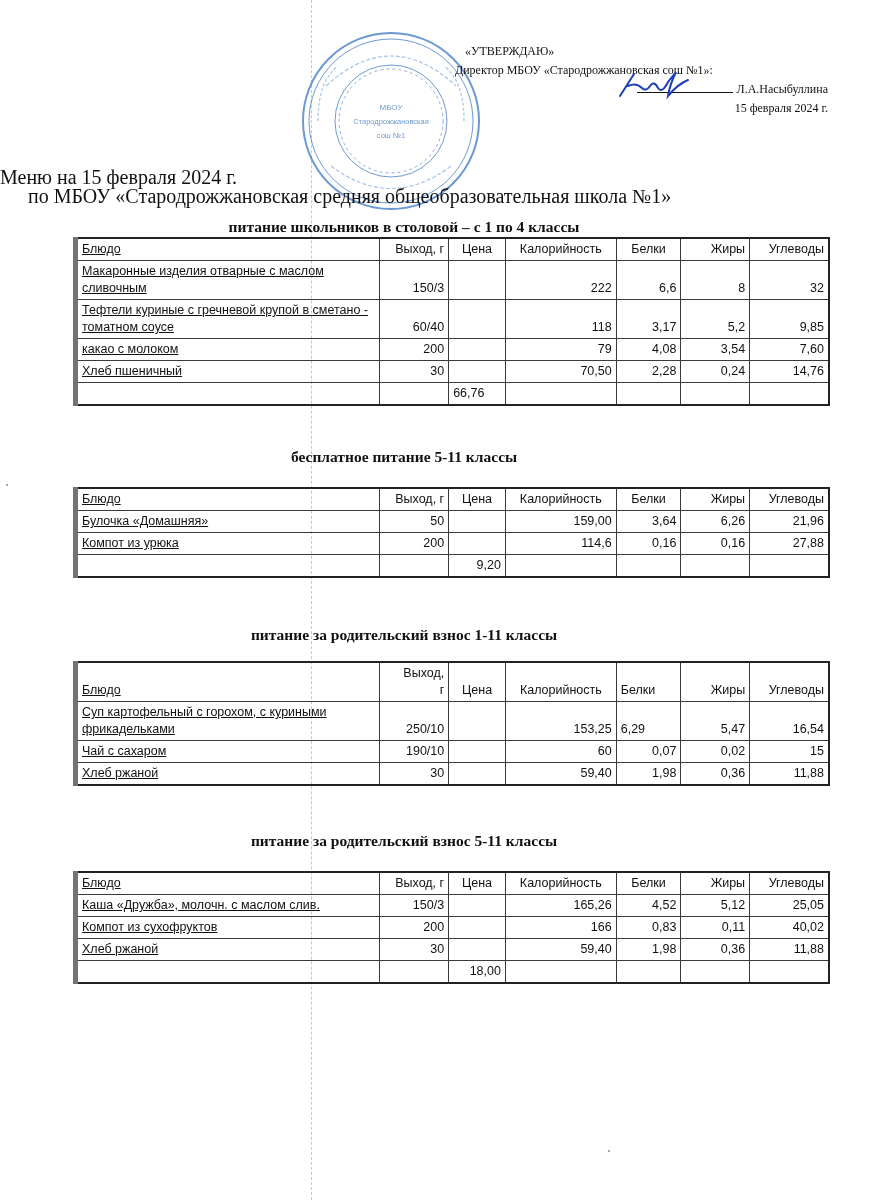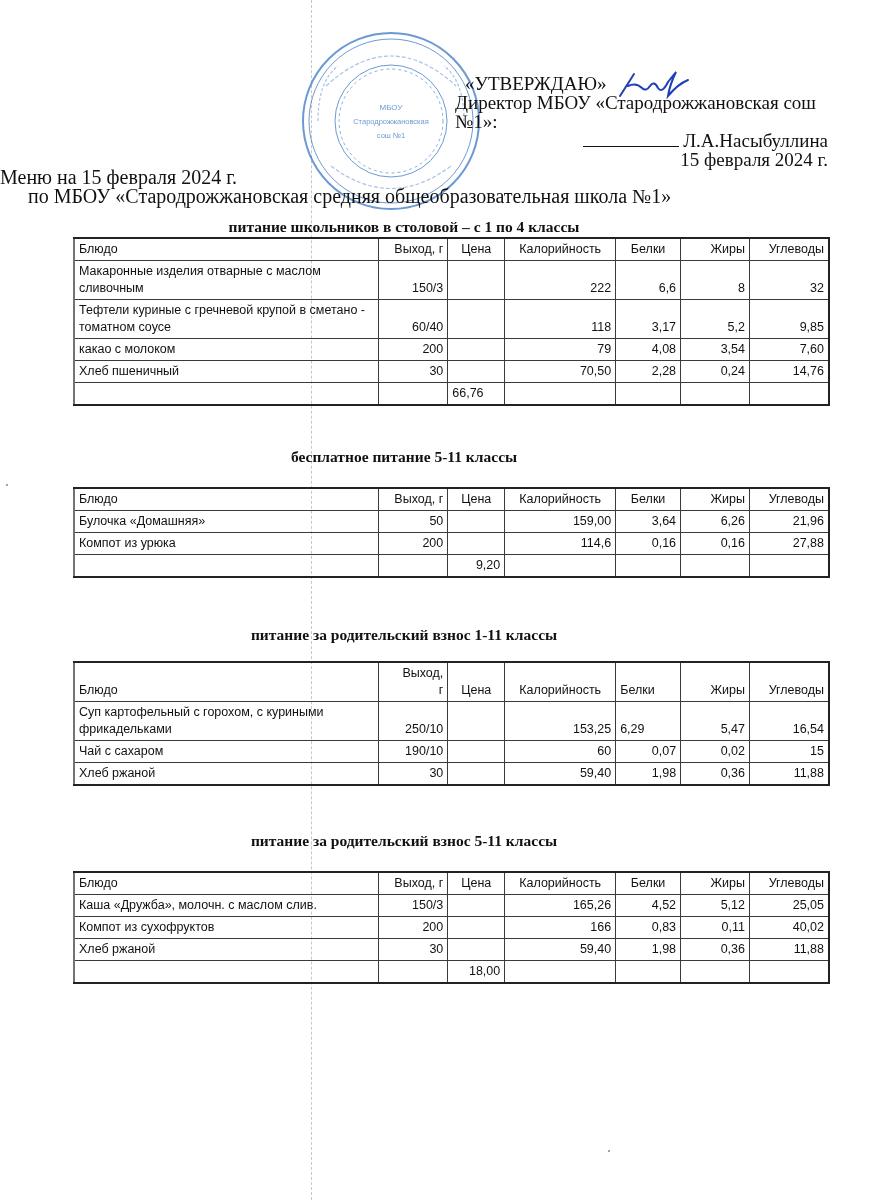--- a/index.html
+++ b/index.html
@@ -6,21 +6,21 @@
   body {
     width:876px; height:1200px; background:#ffffff; position:relative; overflow:hidden;
     font-family:"Liberation Serif", serif; color:#111;
   }
   .scan-line {
     position:absolute; left:311px; top:0; width:0; height:1200px;
     border-left:1px dashed #9a9a9a; opacity:.55;
   }
   .approve {
     position:absolute; left:440px; top:42px; width:400px;
-    font-size:19px; line-height:19px;margin-top:32px;
+    font-size:12px; line-height:19px;
   }
   .approve .l1 { padding-left:25px; }
   .approve .l2 { padding-left:15px; }
   .approve .l3 { text-align:right; padding-right:12px; }
   .approve .l4 { text-align:right; padding-right:12px; }
   .sig-line {
     display:inline-block; width:96px; border-bottom:1px solid #111; margin-right:4px; vertical-align:baseline;
     position:relative; height:12px;
   }
   .signature {
@@ -37,21 +37,21 @@
   }
   table.menu {
     position:absolute; left:73px; width:757px; border-collapse:collapse;
     font-family:"Liberation Sans", sans-serif; font-size:12.5px; color:#111;
   }
   table.menu td {
     border:1px solid #3a3a3a; padding:2px 4px; vertical-align:bottom; line-height:17px;
   }
   table.menu tr:first-child td { border-top:2px solid #222; }
   table.menu tr:last-child td { border-bottom:2px solid #222; }
-  table.menu td:first-child { border-left:2px solid #737373; }
+  table.menu td:first-child { border-left:5px solid #737373;text-decoration:underline; }
   table.menu td:last-child { border-right:2px solid #222; }
   .c-dish { width:296px; text-align:left; }
   .c-yield { width:60px; text-align:right; }
   .c-price { width:48px; text-align:left; }
   .c-kcal { width:102px; text-align:right; }
   .c-prot { width:56px; text-align:right; }
   .c-fat { width:60px; text-align:right; }
   .c-carb { width:70px; text-align:right; }
   .hdr td { vertical-align:top; }
   .hdr .c-kcal, .hdr .c-price { text-align:center; }

